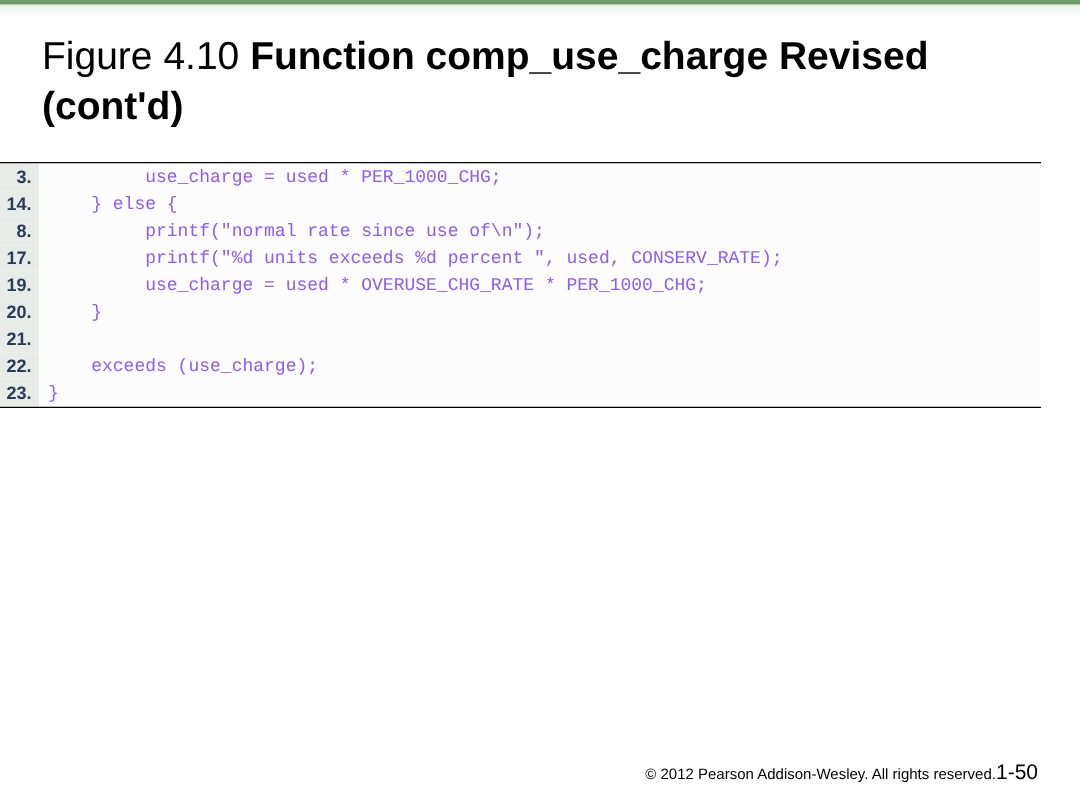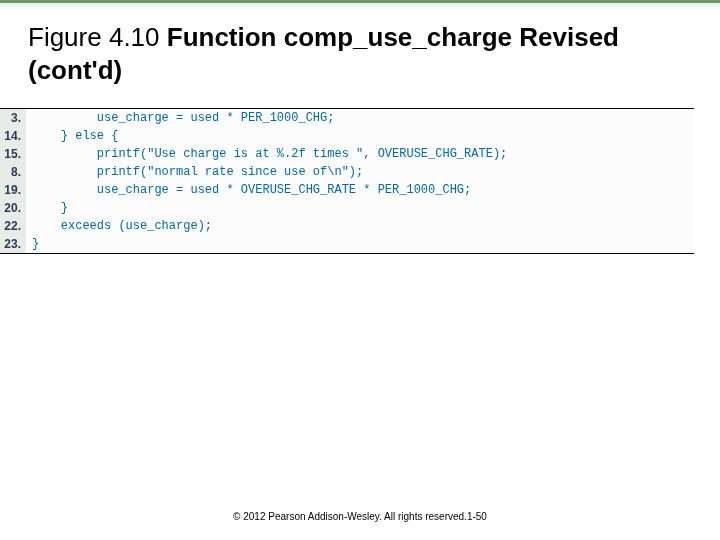--- a/index.html
+++ b/index.html
@@ -17,29 +17,29 @@
     border-top: 1px solid #000; border-bottom: 1px solid #000;
     font-family: "Courier New", Courier, monospace;
   }
   .code-row { display: flex; height: 18px; line-height: 18px; font-size: 12px; }
   .gutter {
     width: 26px; text-align: right; padding-right: 5px;
     background: #e8ece8; color: #2c3b55; font-weight: bold;
     font-family: Arial, Helvetica, sans-serif;
   }
   .code-text {
-    flex: 1; color: #0369a1; white-space: pre; padding-left: 6px;
+    flex: 1; color: #8b5cf6; white-space: pre; padding-left: 6px;
     background: #fbfcfb;
   }
   .footer {
     position: absolute; bottom: 18px; left: 28px; right: 28px;
-    display: flex; justify-content: center; align-items: baseline;
+    display: flex; justify-content: flex-end; align-items: baseline;
     font-size: 10px; color: #000;
   }
-  .page-num { font-size: 10px; }
+  .page-num { font-size: 14px; }
 </style>
 </head>
 <body>
 
 <div class="slide">
 
   <div class="title-block">
     <div class="title-line">
       <span class="fig-prefix">Figure 4.10 </span><span>Function comp_use_charge Revised (cont'd)</span>
     </div>
@@ -48,34 +48,38 @@
   <div class="code-panel" id="code-panel">
       <div class="code-row">
         <div class="gutter">3.</div>
         <div class="code-text">         use_charge = used * PER_1000_CHG;</div>
       </div>
       <div class="code-row">
         <div class="gutter">14.</div>
         <div class="code-text">    } else {</div>
       </div>
       <div class="code-row">
-        <div class="gutter">15.</div>
-        <div class="code-text">         printf("Use charge is at %.2f times ", OVERUSE_CHG_RATE);</div>
+        <div class="gutter">8.</div>
+        <div class="code-text">         printf("normal rate since use of\n");</div>
       </div>
       <div class="code-row">
-        <div class="gutter">8.</div>
-        <div class="code-text">         printf("normal rate since use of\n");</div>
+        <div class="gutter">17.</div>
+        <div class="code-text">         printf("%d units exceeds %d percent ", used, CONSERV_RATE);</div>
       </div>
       <div class="code-row">
         <div class="gutter">19.</div>
         <div class="code-text">         use_charge = used * OVERUSE_CHG_RATE * PER_1000_CHG;</div>
       </div>
       <div class="code-row">
         <div class="gutter">20.</div>
         <div class="code-text">    }</div>
+      </div>
+      <div class="code-row">
+        <div class="gutter">21.</div>
+        <div class="code-text"></div>
       </div>
       <div class="code-row">
         <div class="gutter">22.</div>
         <div class="code-text">    exceeds (use_charge);</div>
       </div>
       <div class="code-row">
         <div class="gutter">23.</div>
         <div class="code-text">}</div>
       </div>
     </div>

